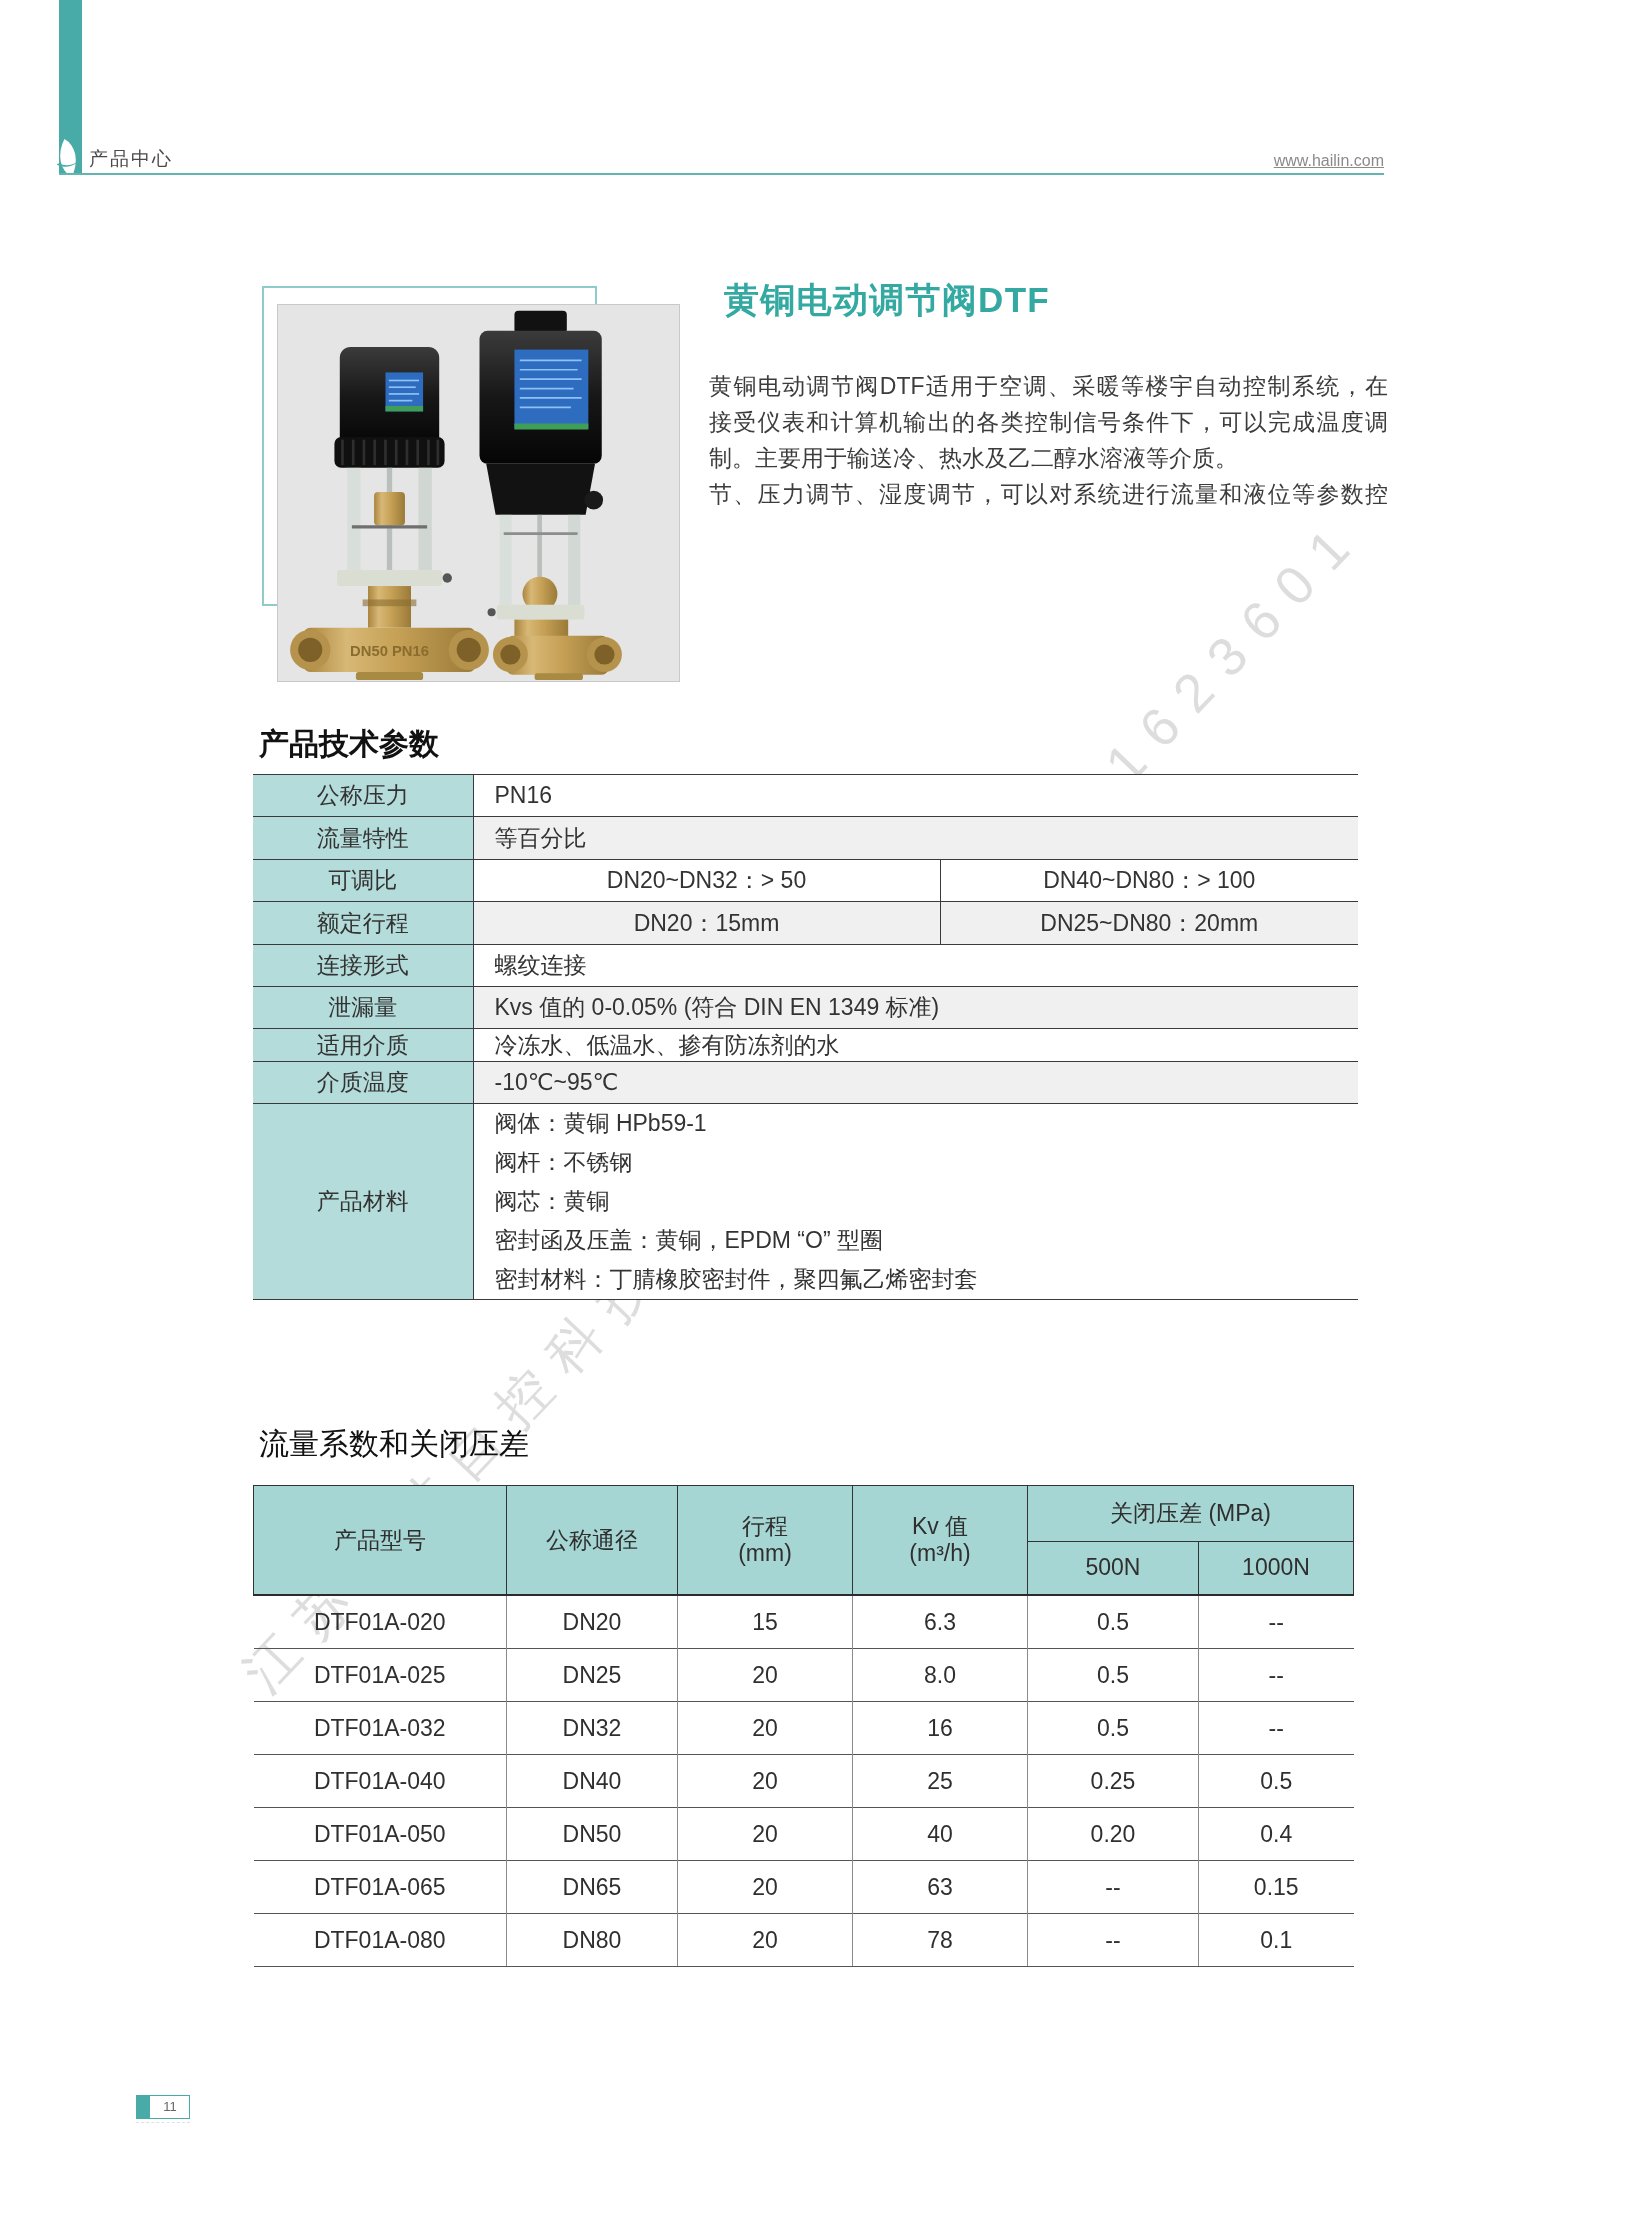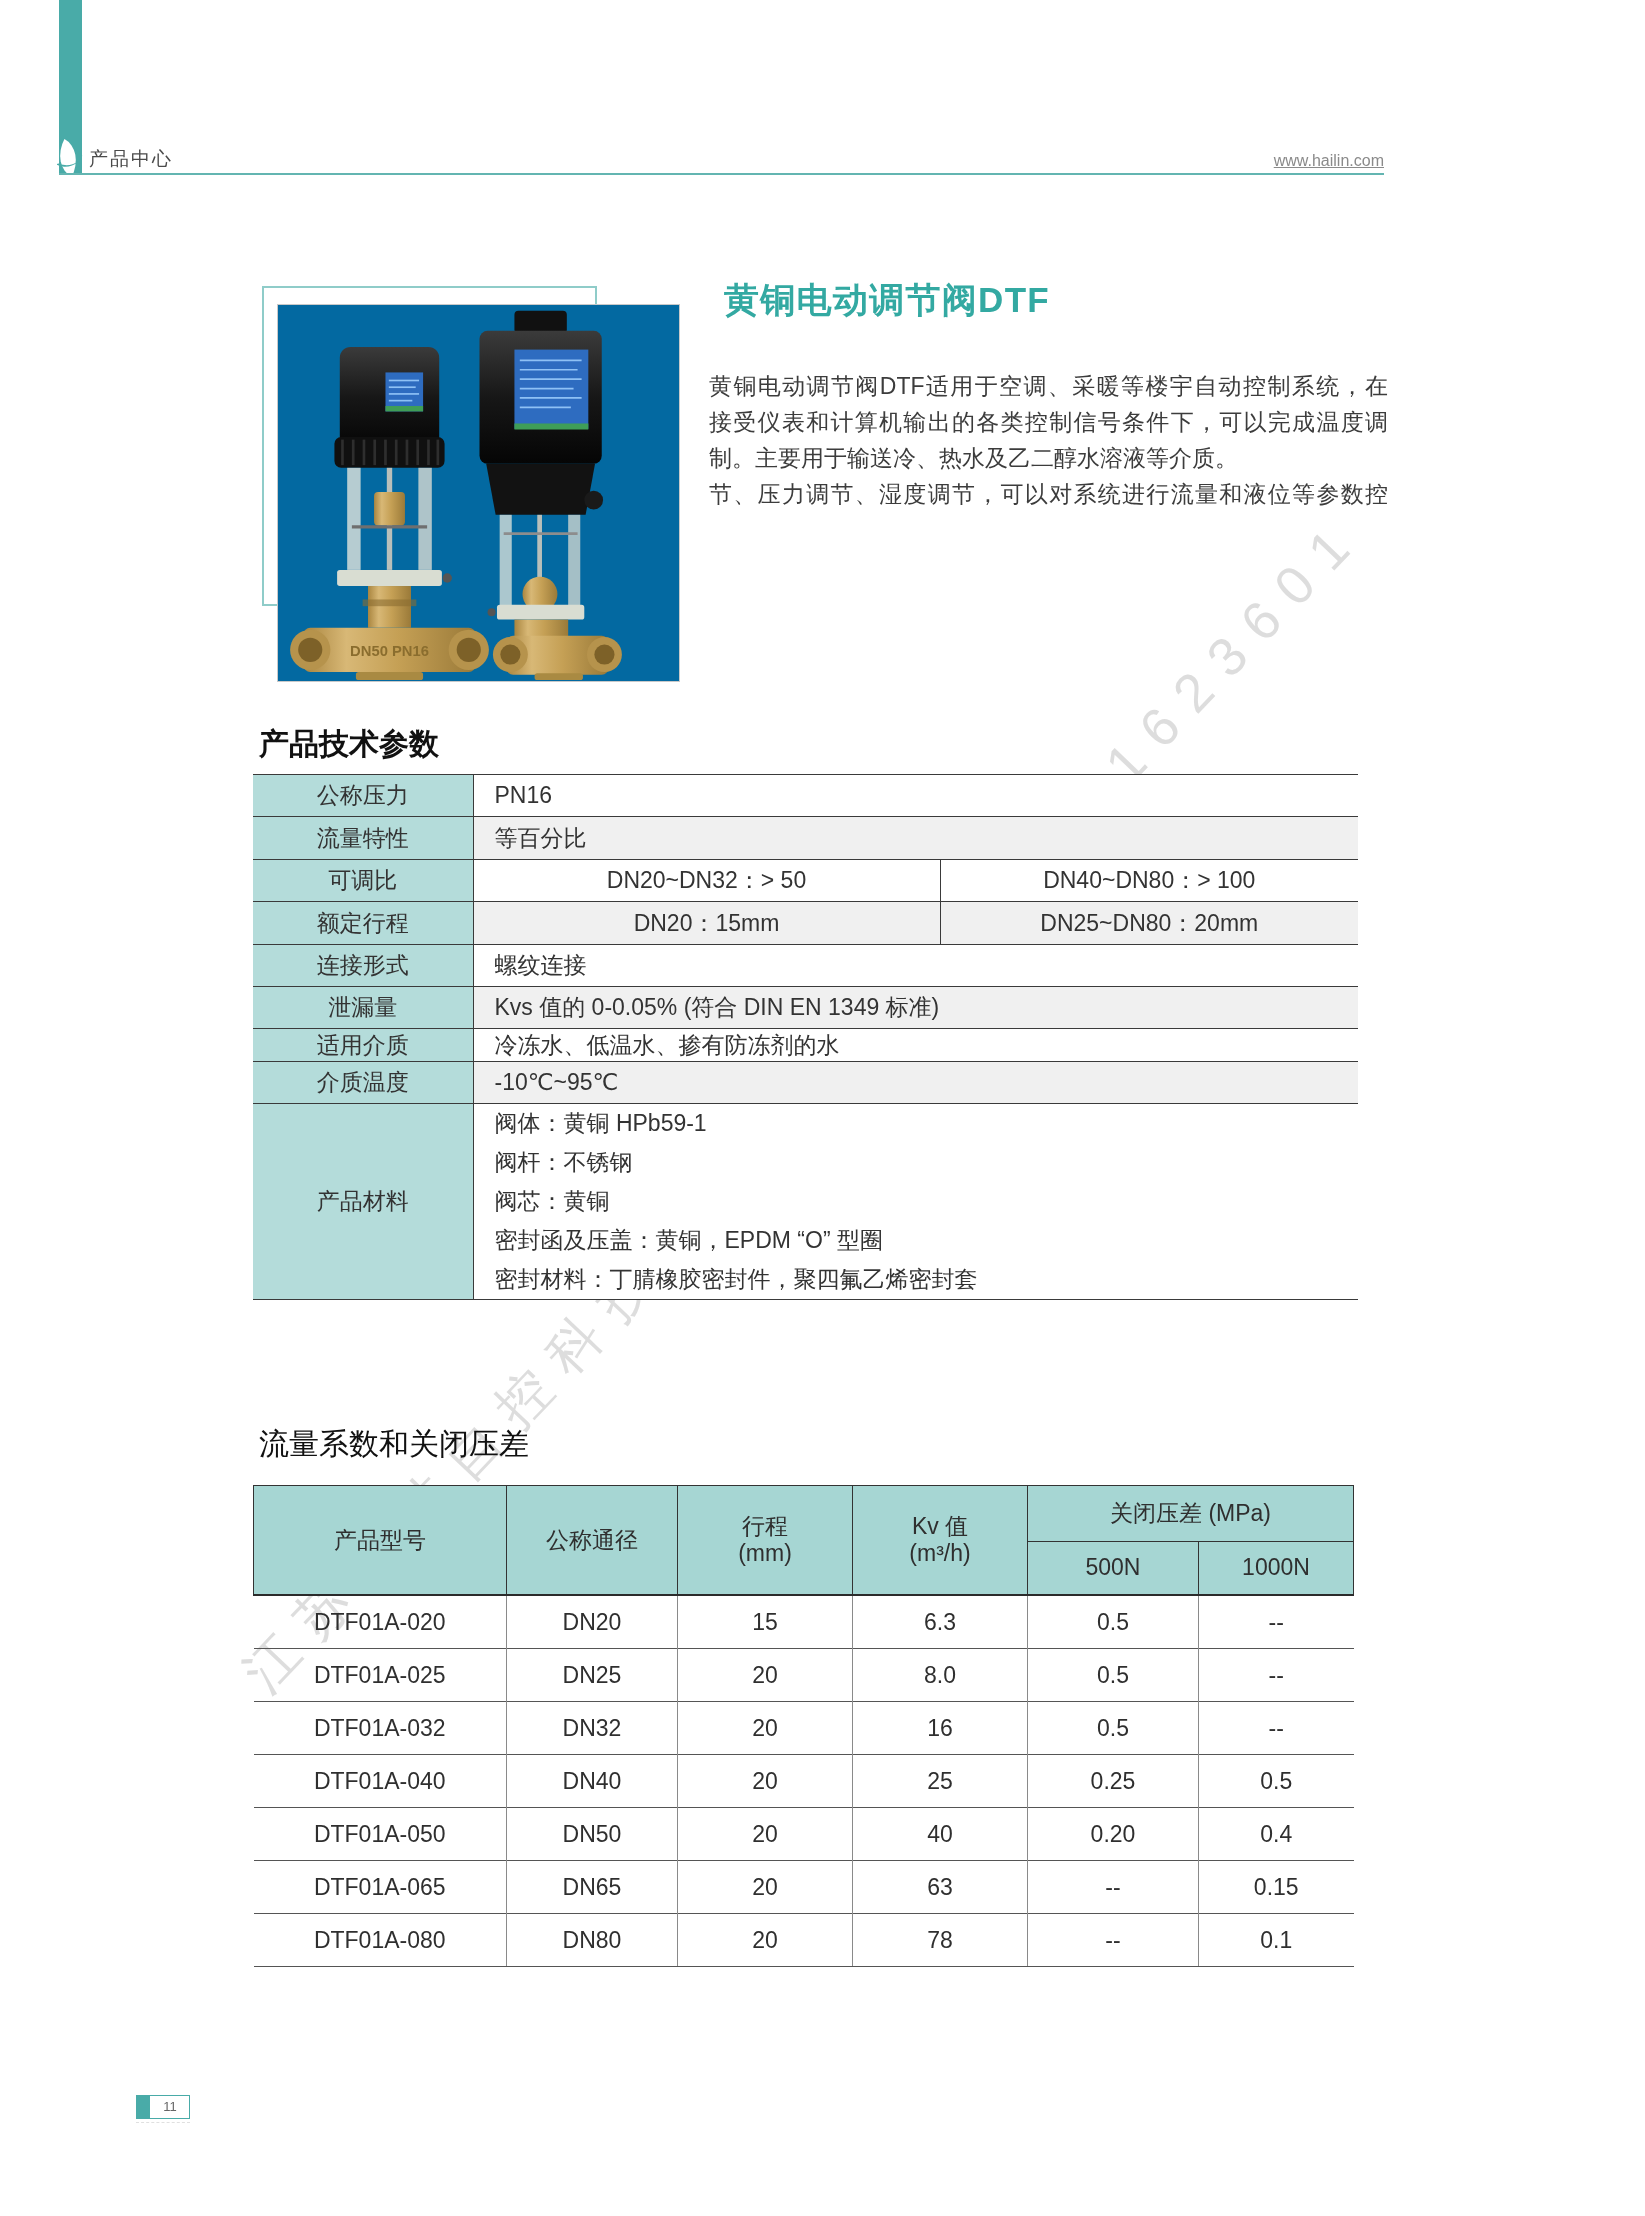--- a/index.html
+++ b/index.html
@@ -20,21 +20,21 @@
   .watermark{
     position:absolute;left:228px;top:1658px;transform:rotate(-46.5deg);transform-origin:0 0;
     font-size:54px;letter-spacing:19px;color:#bdbdbd;opacity:.5;white-space:nowrap;z-index:0;
     font-weight:200;
   }
   .content{position:relative;z-index:1;}
   .wm-layer{position:absolute;inset:0;z-index:0;}
   
   .photo-accent{position:absolute;left:262px;top:286px;width:331px;height:316px;
                 border:2px solid #8FCCC9;background:transparent;}
-  .photo-box{position:absolute;left:277px;top:304px;width:401px;height:376px;background:#0369a1;
+  .photo-box{position:absolute;left:277px;top:304px;width:401px;height:376px;background:#e5e5e5;
              border:0.7px solid #c9c9c9;}
   .product-title{position:absolute;left:724px;top:277px;font-size:35px;font-weight:bold;color:#33A9A2;letter-spacing:1.3px;}
   .product-desc{position:absolute;left:709px;top:368px;width:679px;font-size:23px;color:#3c3c3c;}
   .product-desc .dline{height:36px;line-height:36px;text-align:justify;text-align-last:justify;overflow:hidden;}
   .product-desc .dline.last{text-align-last:left;}
   
   .h-params{position:absolute;left:259px;top:724px;font-size:30px;font-weight:bold;color:#111;}
   .h-flow{position:absolute;left:259px;top:1424px;font-size:30px;font-weight:normal;color:#111;}
   
   table{border-collapse:collapse;table-layout:fixed;}

